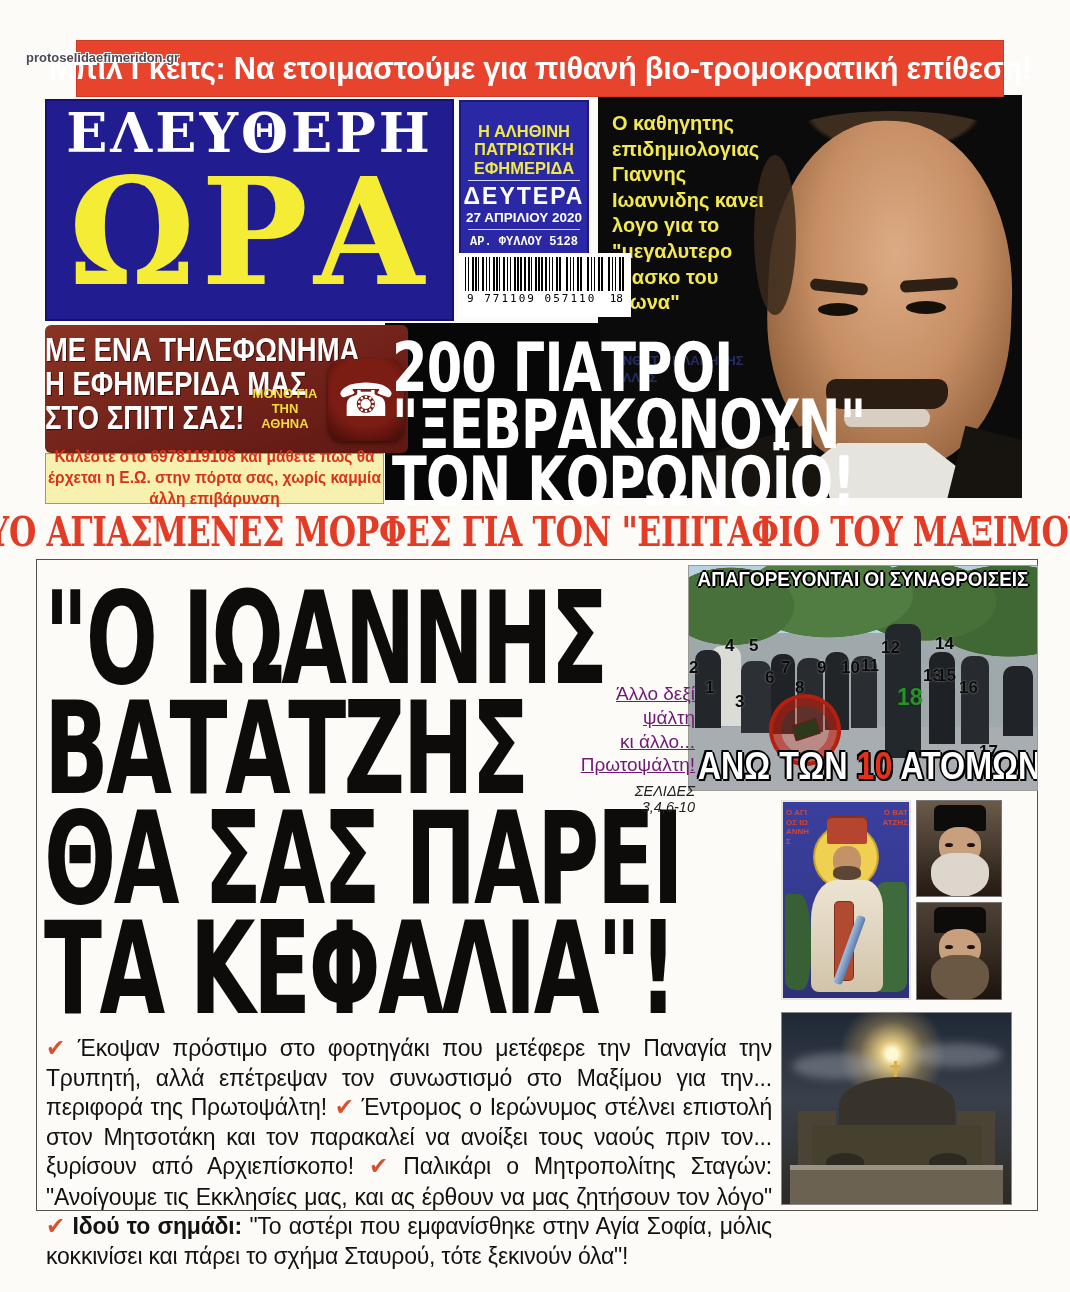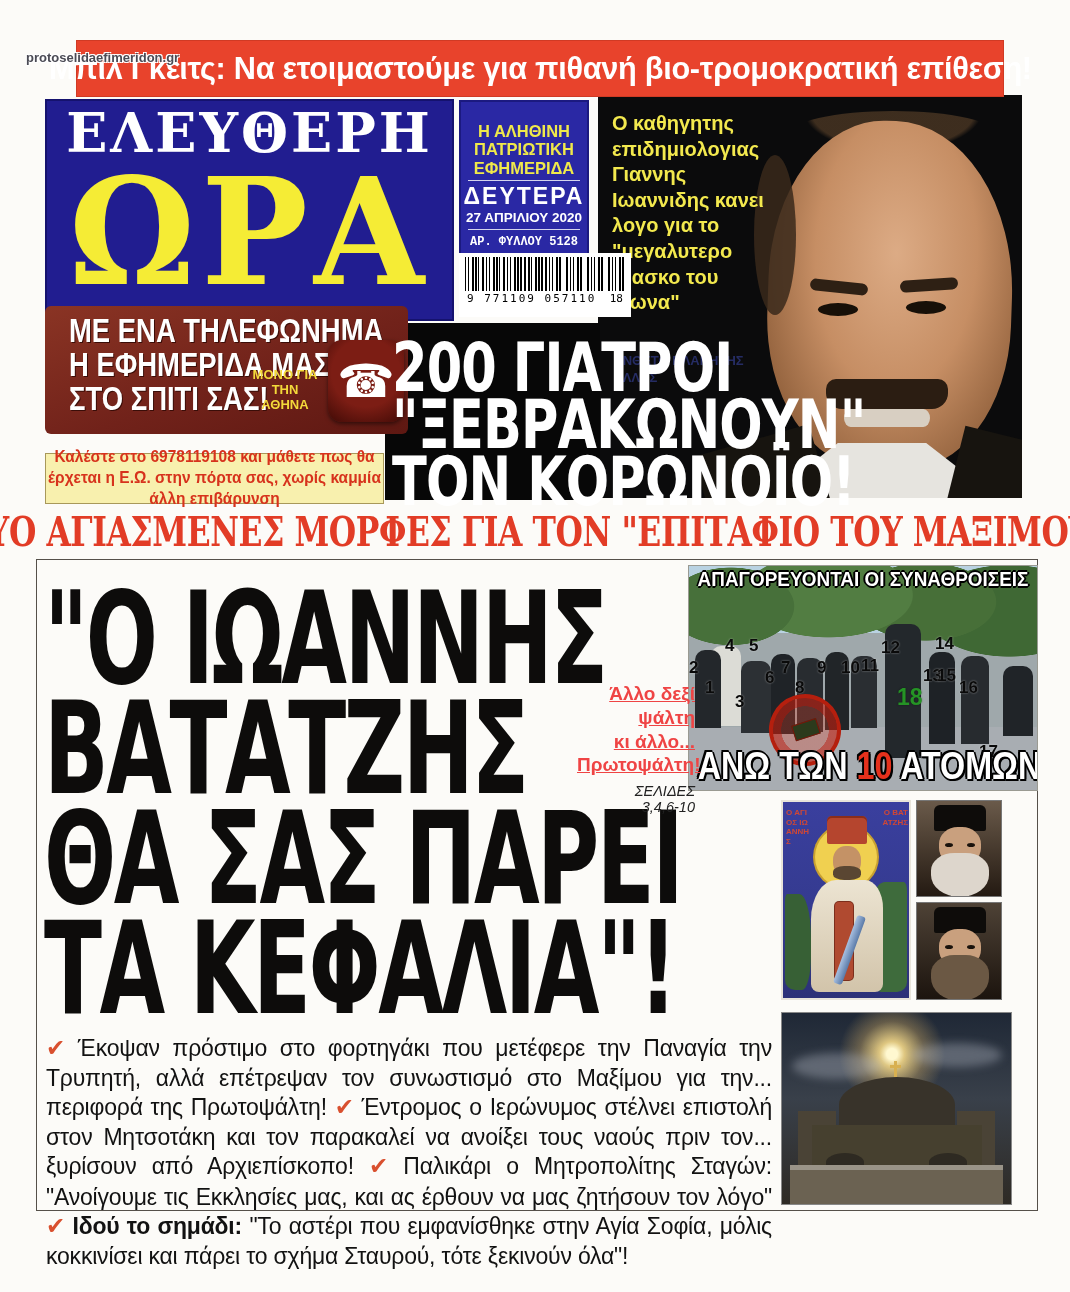--- a/index.html
+++ b/index.html
@@ -66,22 +66,22 @@
   .suitL{left:104px;top:344px;width:120px;height:80px;background:#17140f;transform:rotate(-16deg);}
   .suitR{left:356px;top:344px;width:120px;height:80px;background:#17140f;transform:rotate(14deg);}
 
   
   .blackext{left:385px;top:323px;width:215px;height:177px;background:#070707;z-index:1;}
   .h200{left:392px;top:327px;width:630px;z-index:4;}
   .h200 div{color:#fff;font-family:"DejaVu Sans","Liberation Sans",sans-serif;font-weight:900;
     font-size:58px;height:57px;white-space:nowrap;transform:scale(.88,1.18);transform-origin:0 0;letter-spacing:-1px;}
 
   
-  .ad{left:45px;top:306px;width:363px;height:128px;z-index:2;border-radius:6px;
-    background:linear-gradient(160deg,#8a3424 0%,#71221a 55%,#5e1812 100%);padding:6px 24px;box-sizing:border-box;}
+  .ad{left:45px;top:325px;width:363px;height:128px;z-index:2;border-radius:6px;
+    background:linear-gradient(160deg,#8a3424 0%,#71221a 55%,#5e1812 100%);padding:6px 0;box-sizing:border-box;}
   .ad .big div{color:#fff;font-weight:900;font-size:28px;height:34px;white-space:nowrap;
     transform:scale(.98,1.2);transform-origin:0 0;text-shadow:1px 1px 0 #3a0d08;}
   .ad .only{position:absolute;right:88px;top:62px;width:70px;color:#f3d93a;font-weight:800;
     font-size:13px;line-height:1.15;text-align:center;}
   .ad .tile{position:absolute;right:4px;top:34px;width:76px;height:82px;border-radius:14px;
     background:radial-gradient(circle at 50% 40%,#7c1d14 0 55%,#3f0a06 100%);
     display:flex;align-items:center;justify-content:center;box-shadow:0 2px 4px rgba(0,0,0,.5);}
   .ad .tile span{color:#fff;font-size:46px;line-height:1;font-family:"DejaVu Sans",sans-serif;}
   .callstrip{left:45px;top:453px;width:339px;height:51px;background:#f8f0ae;z-index:2;
     border:1px solid #a8985a;box-sizing:border-box;display:flex;align-items:center;justify-content:center;text-align:center;}
@@ -95,21 +95,21 @@
   
   .frame{left:36px;top:559px;width:1000px;height:650px;border:1px solid #55504a;z-index:1;}
 
   
   .mainhead{left:44px;top:564px;z-index:3;}
   .mainhead div{font-family:"DejaVu Sans","Liberation Sans",sans-serif;font-weight:900;color:#0d0c0b;
     font-size:100px;height:110px;white-space:nowrap;transform:scale(.85,1.28);transform-origin:0 0;letter-spacing:-3px;}
 
   
   .sidenote{left:577px;top:682px;width:118px;z-index:4;text-align:right;}
-  .sidenote .r{color:#ef4444;font-weight:700;font-size:19px;line-height:1.25;text-decoration:underline;}
+  .sidenote .r{color:#701a75;font-weight:400;font-size:19px;line-height:1.25;text-decoration:underline;}
   .sidenote .p1{color:#222;font-style:italic;font-weight:normal;font-size:14.5px;margin-top:6px;text-decoration:none;}
   .sidenote .p2{color:#222;font-style:italic;font-size:14.5px;text-decoration:none;}
 
   
   .crowd{left:688px;top:565px;width:348px;height:224px;z-index:3;overflow:hidden;border:1px solid #9a9a92;
     background:
       radial-gradient(90px 55px at 12% 18%,#47703a 0 70%,rgba(0,0,0,0) 71%),
       radial-gradient(120px 60px at 40% 13%,#527d42 0 70%,rgba(0,0,0,0) 71%),
       radial-gradient(100px 55px at 68% 16%,#476f38 0 70%,rgba(0,0,0,0) 71%),
       radial-gradient(120px 65px at 92% 20%,#3f6834 0 70%,rgba(0,0,0,0) 71%),

